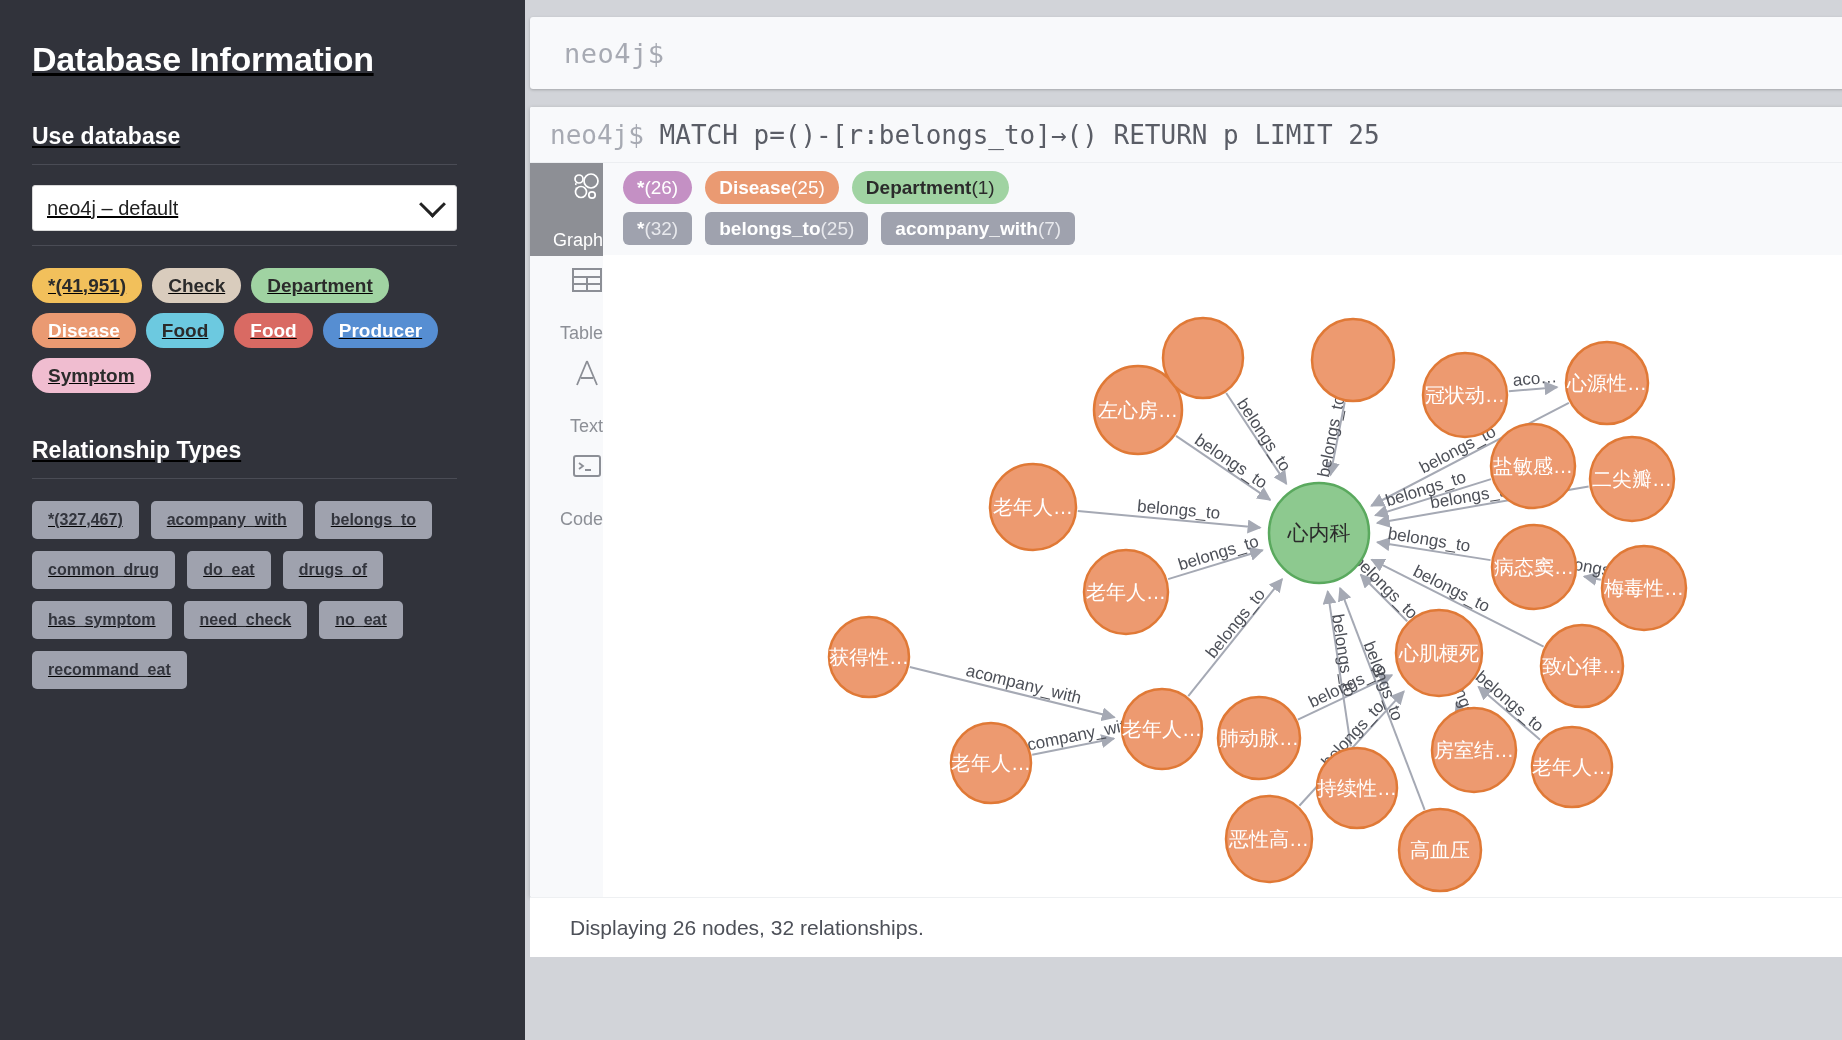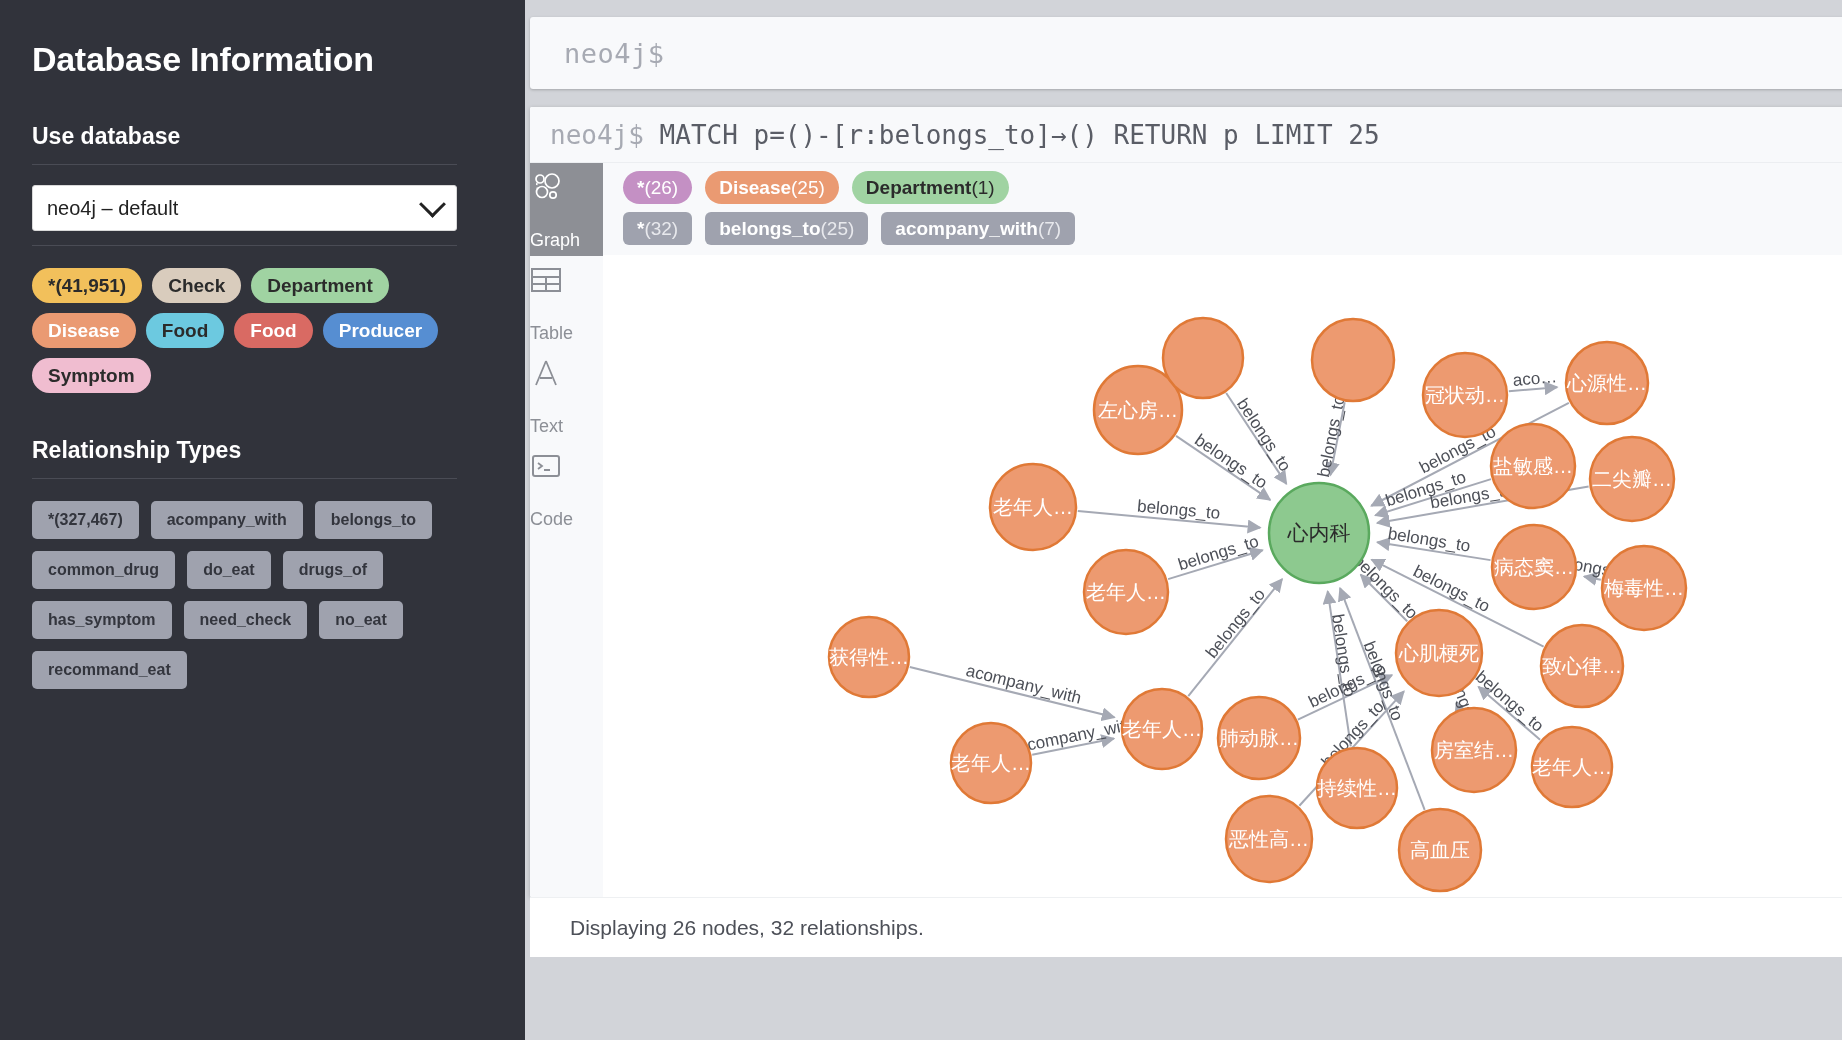--- a/index.html
+++ b/index.html
@@ -2,21 +2,21 @@
 <html><head>
 <meta charset="utf-8">
 <style>
   html, body {
     margin: 0; padding: 0;
     width: 1842px; height: 1040px;
     overflow: hidden;
     background: #ffffff;
     font-family: "Liberation Sans", sans-serif;
   }
-  .app { position: relative; width: 1842px; height: 1040px; display: flex; }
+  .app { position: relative; width: 1842px; height: 1040px; display: flex; text-decoration: underline; }
 
   
   .sidebar {
     width: 525px; height: 1040px;
     background: #31333b;
     box-sizing: border-box;
     padding: 0 32px;
     overflow: hidden;
     position: relative;
     flex: 0 0 525px;
@@ -146,21 +146,21 @@
   .viewbar {
     width: 73px;
     background: #f8f9fb;
     flex: 0 0 73px;
     padding-top: 0;
   }
   .viewitem {
     height: 93px;
     display: flex;
     flex-direction: column;
-    align-items: flex-start;
+    align-items: flex-end;
     justify-content: center;
     gap: 25px;
     color: #8c8f96;
     font-size: 18px;
     cursor: pointer;
   }
   .viewitem.active { background: #8d8f95; color: #ffffff; }
   .viewicon { height: 36px; display: flex; align-items: center; justify-content: center; }
 
   .canvas-col { flex: 1 1 auto; position: relative; background: #f8f9fb; }

